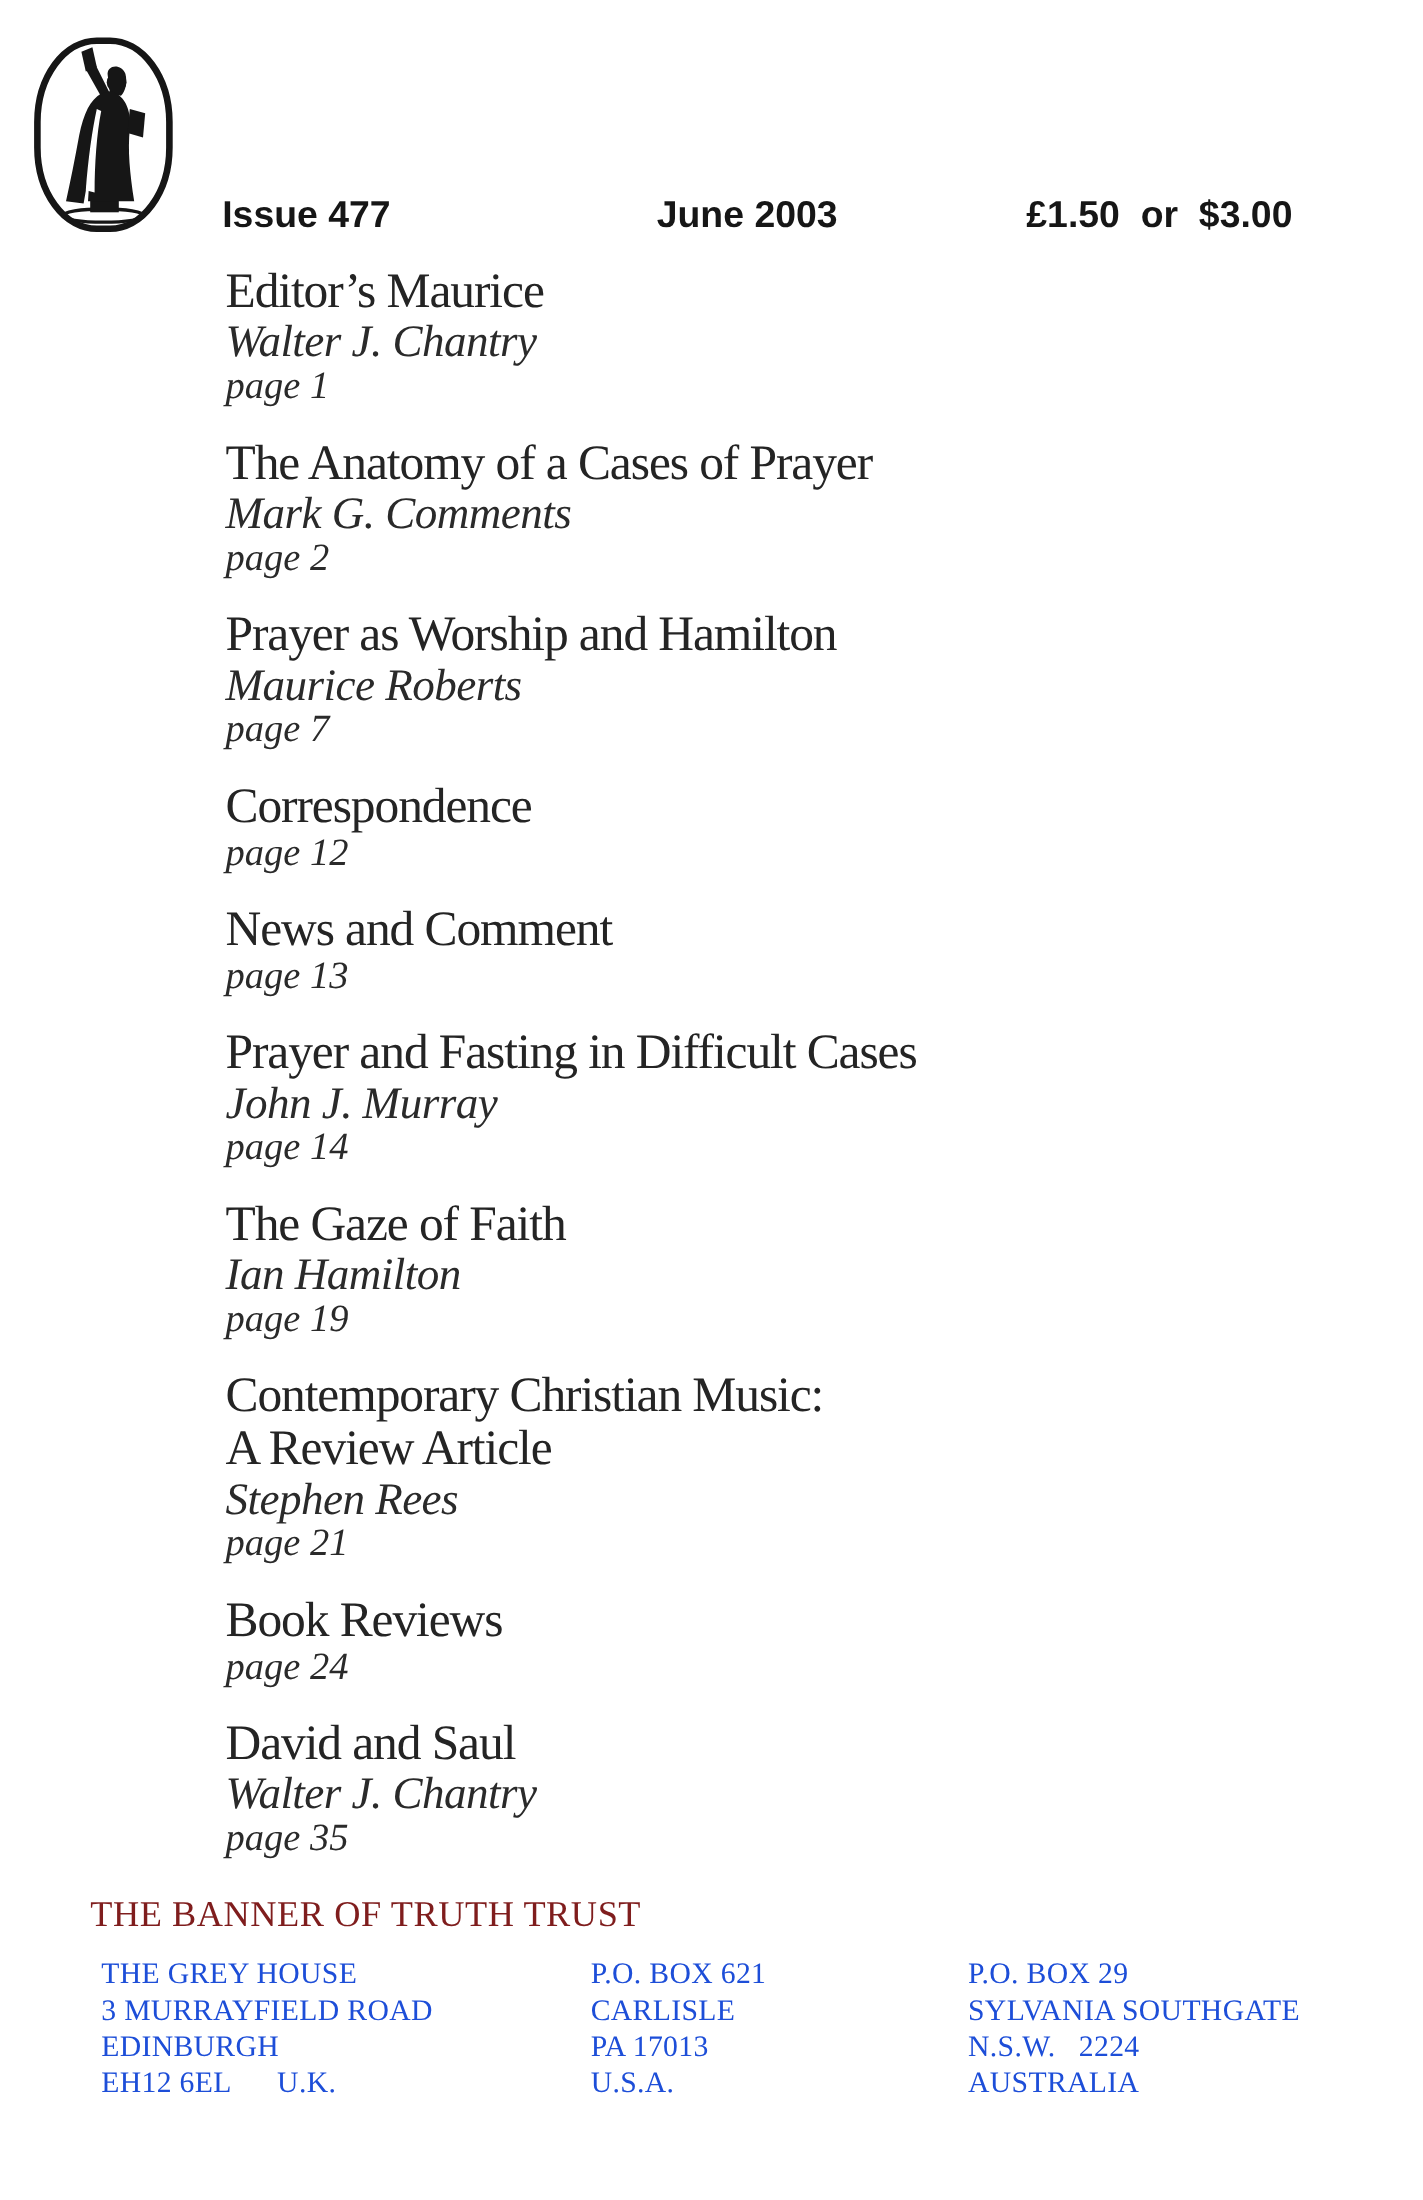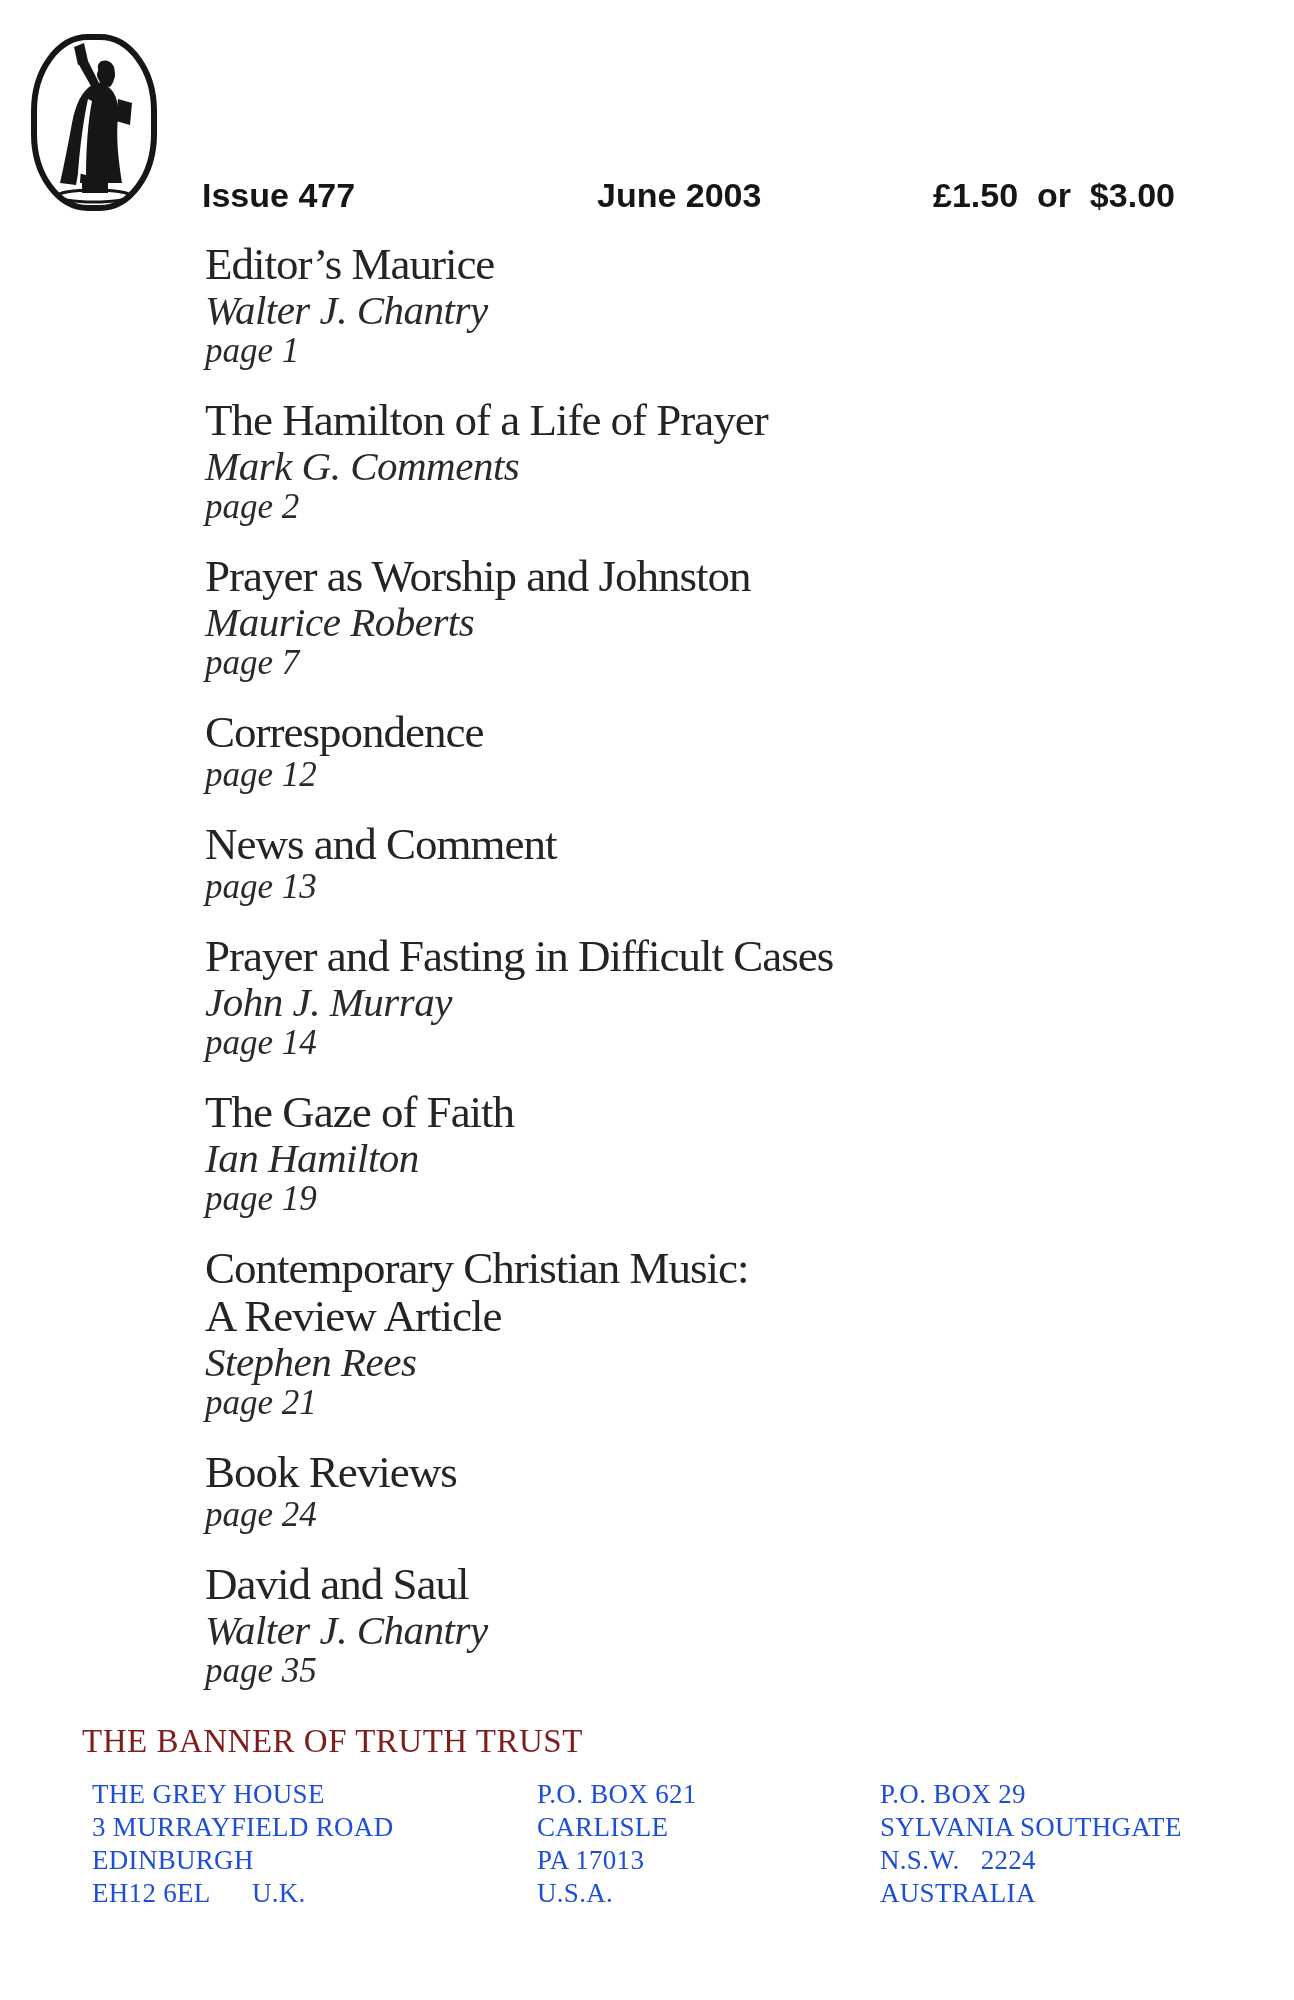--- a/index.html
+++ b/index.html
@@ -125,27 +125,27 @@
 
   <div class="toc">
 
     <div class="entry">
       <div class="entry-title">Editor’s Maurice</div>
       <div class="entry-author">Walter J. Chantry</div>
       <div class="entry-pageref">page 1</div>
     </div>
 
     <div class="entry">
-      <div class="entry-title">The Hamilton of a Life of Prayer</div>
+      <div class="entry-title">The Anatomy of a Cases of Prayer</div>
       <div class="entry-author">Mark G. Comments</div>
       <div class="entry-pageref">page 2</div>
     </div>
 
     <div class="entry">
-      <div class="entry-title">Prayer as Worship and Johnston</div>
+      <div class="entry-title">Prayer as Worship and Hamilton</div>
       <div class="entry-author">Maurice Roberts</div>
       <div class="entry-pageref">page 7</div>
     </div>
 
     <div class="entry">
       <div class="entry-title">Correspondence</div>
       <div class="entry-pageref">page 12</div>
     </div>
 
     <div class="entry">

